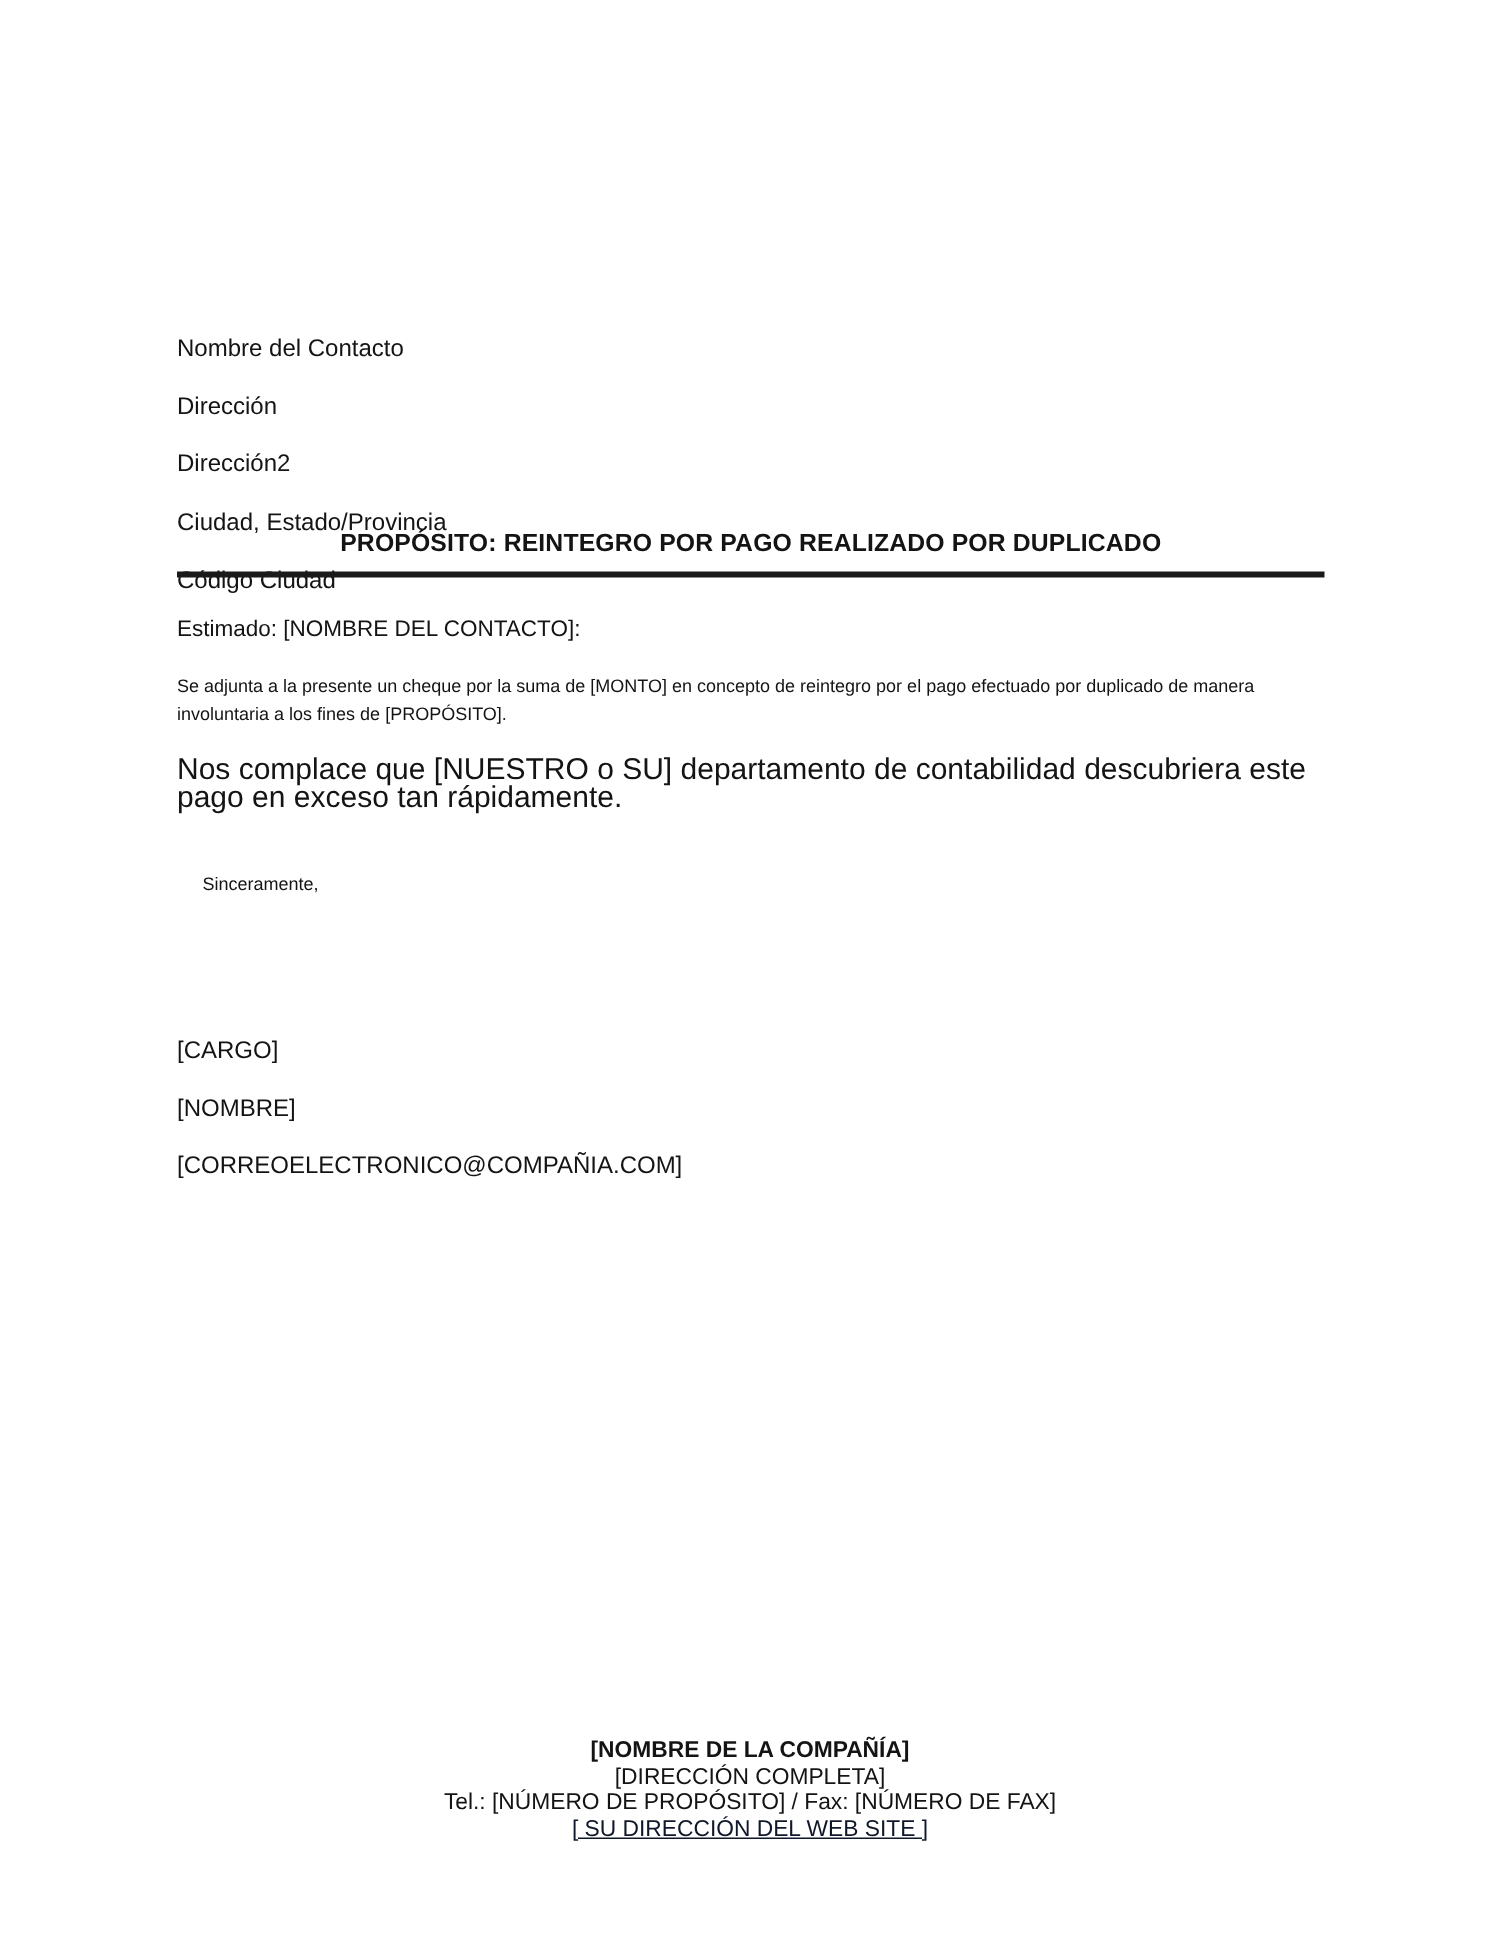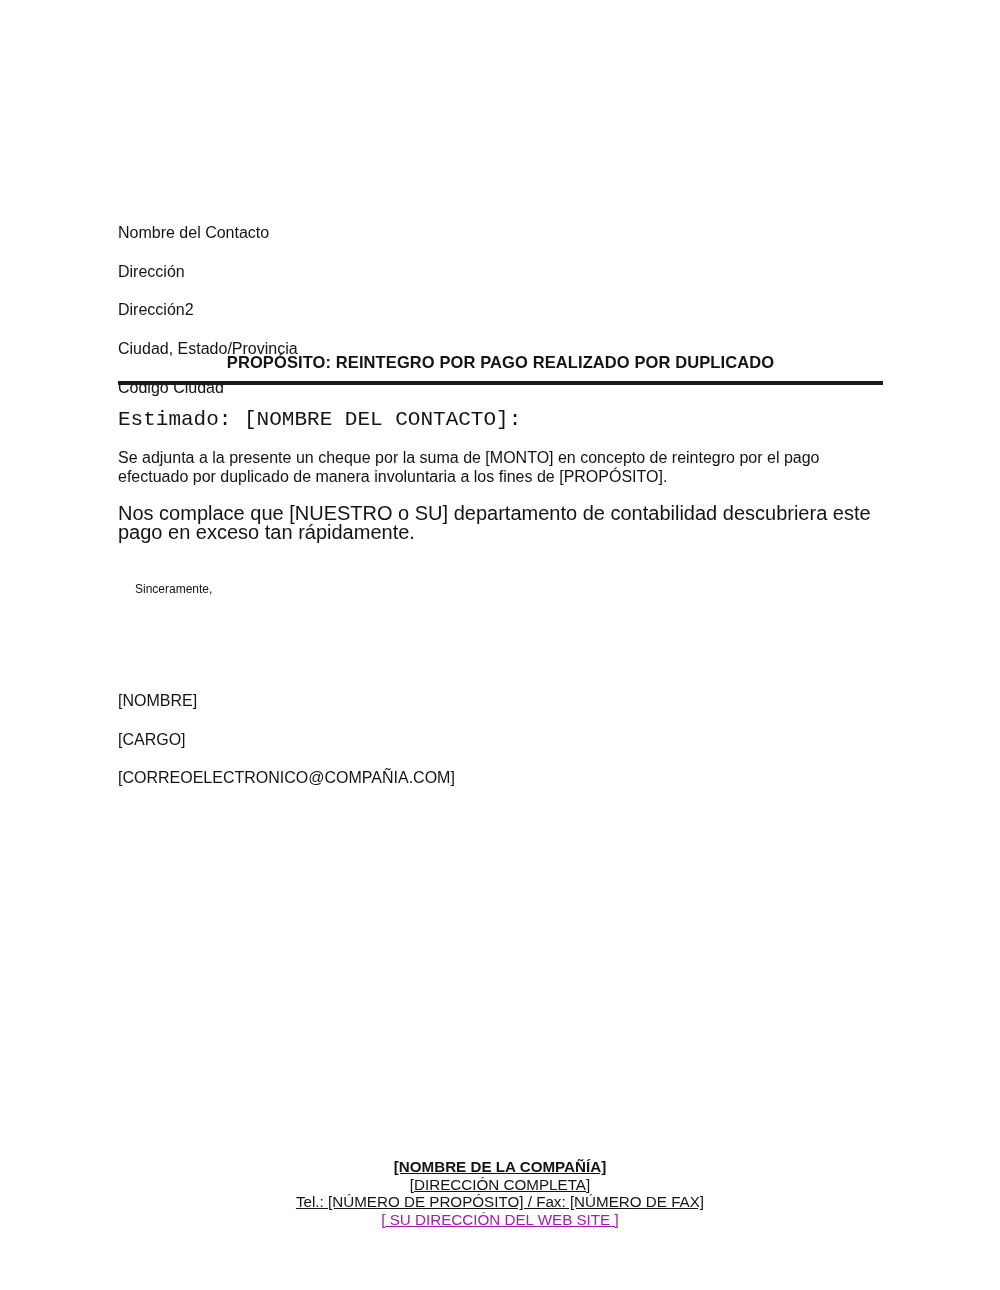--- a/index.html
+++ b/index.html
@@ -40,29 +40,28 @@
   }
   .subject-rule {
     margin-top: 9px;
     width: 765px;
     height: 4px;
     background: #1a1a1a;
   }
   .salutation {
     position: absolute;
     left: 118px; top: 410px;
-    font-size: 21px;
+    font-size: 15px;
     line-height: 19.3px;
-    font-family: Liberation Mono, monospace;
   }
   .para-1 {
     position: absolute;
     left: 118px; top: 448px;
     width: 772px;
-    font-size: 16px;
+    font-size: 12px;
     line-height: 19.3px;
   }
   .para-2 {
     position: absolute;
     left: 118px; top: 504px;
     width: 772px;
     font-size: 20px;
     line-height: 19.3px;
   }
   .closing {
@@ -78,21 +77,20 @@
     line-height: 19.3px;
     white-space: pre-line;
   }
   .footer {
     position: absolute;
     left: 0; top: 1158px;
     width: 1000px;
     text-align: center;
     font-size: 15.2px;
     line-height: 17.6px;
-    text-decoration: underline;
   }
   .footer .company-name { font-weight: bold; }
   .footer .website-link {
     text-decoration: underline;
     cursor: pointer;
   }
 </style>
 </head>
 <body>
 
@@ -113,27 +111,27 @@
 
   <div class="salutation">Estimado: [NOMBRE DEL CONTACTO]:</div>
 
   <div class="para-1">Se adjunta a la presente un cheque por la suma de [MONTO] en concepto de reintegro por el pago efectuado por duplicado de manera involuntaria a los fines de [PROPÓSITO].</div>
 
   <div class="para-2">Nos complace que [NUESTRO o SU] departamento de contabilidad descubriera este pago en exceso tan rápidamente.</div>
 
   <div class="closing">Sinceramente,</div>
 
   <div class="signature-block">
+    <div>[CARGO]</div>
     <div>[NOMBRE]</div>
-    <div>[CARGO]</div>
     <div>[CORREOELECTRONICO@COMPAÑIA.COM]</div>
   </div>
 
   <div class="footer">
     <div class="company-name">[NOMBRE DE LA COMPAÑÍA]</div>
     <div>[DIRECCIÓN COMPLETA]</div>
     <div>Tel.: [NÚMERO DE PROPÓSITO] / Fax: [NÚMERO DE FAX]</div>
     <div>
-      <a class="website-link" style="color: #a21caf;">[ SU DIRECCIÓN DEL WEB SITE ]</a>
+      <a class="website-link" style="color: #0f172a;">[ SU DIRECCIÓN DEL WEB SITE ]</a>
     </div>
   </div>
 
 </div>
 
 </body></html>

